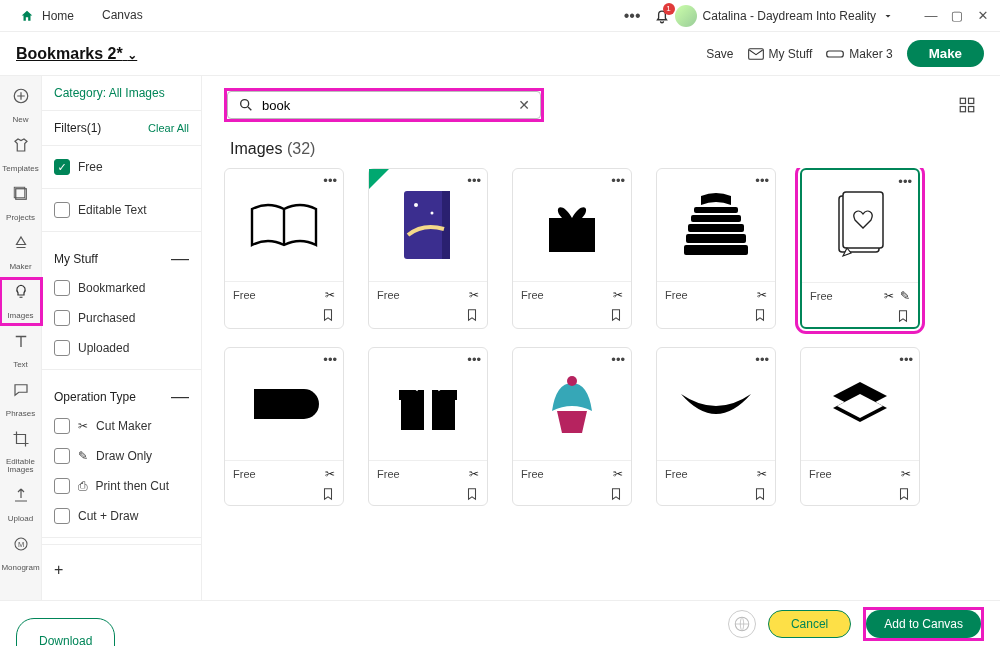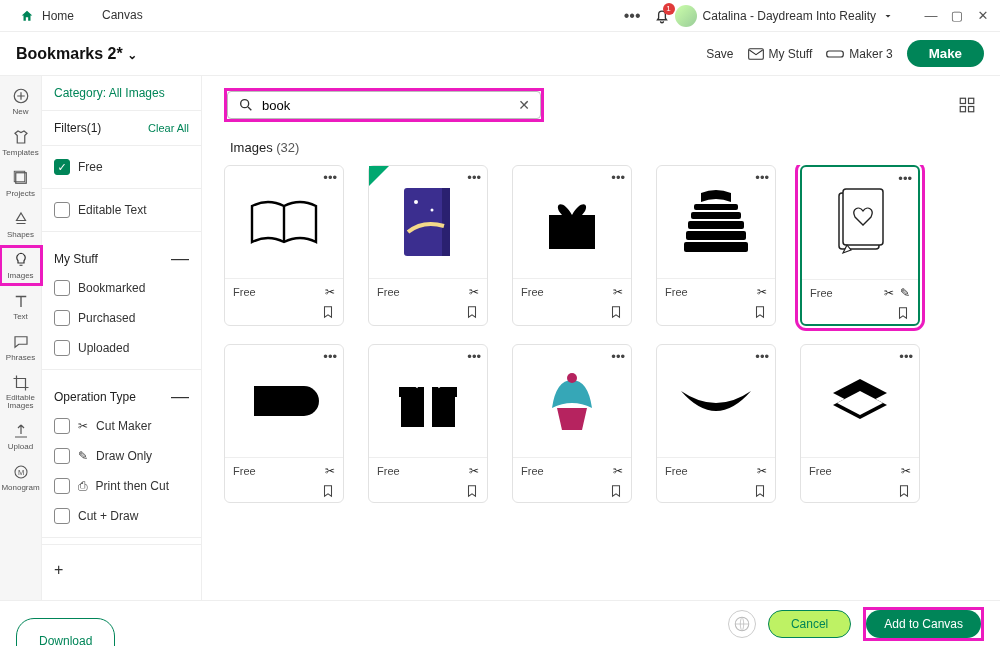--- a/index.html
+++ b/index.html
@@ -12,28 +12,28 @@
   .tab.active { background:#fff; border-bottom:2px solid transparent; }
   .titlebar .spacer { flex:1; }
   .titlebar .dots { font-size:16px; color:#444; padding:0 8px; }
   .bell { position:relative; }
   .badge { position:absolute; top:-4px; right:-4px; background:#e03a3a; color:#fff; border-radius:50%; width:12px; height:12px; font-size:8px; display:flex; align-items:center; justify-content:center; }
   .avatar { width:22px; height:22px; border-radius:50%; background:linear-gradient(135deg,#cfa,#9c9); }
   .user { display:flex; align-items:center; gap:6px; font-size:12px; color:#333;}
   .win-btn { width:22px; height:22px; display:flex; align-items:center; justify-content:center; color:#555; font-size:13px;}
 
   .projectbar { display:flex; align-items:center; height:44px; padding:0 16px; gap:14px; border-bottom:1px solid #eee;}
-  .proj-title { font-size:16px; font-weight:600; color:#111;}
+  .proj-title { font-size:16px; font-weight:600; color:#111;text-decoration:underline;}
   .projectbar .spacer { flex:1; }
   .pill-green { background:#008558; color:#fff; border:none; padding:6px 22px; font-weight:600; border-radius:18px;}
   .link { font-size:12px; color:#333; display:flex; align-items:center; gap:5px;}
 
   .main { display:flex; height:calc(646px - 32px - 44px - 46px); }
   .rail { width:42px; background:#f6f6f6; border-right:1px solid #eee; display:flex; flex-direction:column; align-items:center; padding-top:6px; gap:2px;}
-  .rail-item { width:42px; display:flex; flex-direction:column; align-items:center; gap:2px; padding:5px 0; color:#555; }
+  .rail-item { width:42px; display:flex; flex-direction:column; align-items:center; gap:10px; padding:5px 0; color:#555; }
   .rail-item span { font-size:8px; }
   .rail-item.active { outline:3px solid #ec1bbf; outline-offset:-2px; }
   .rail-ico { width:18px; height:18px; display:flex; align-items:center; justify-content:center; }
 
   .filters { width:160px; border-right:1px solid #eee; display:flex; flex-direction:column; }
   .cat { padding:10px 12px; color:#008558; font-weight:400; font-size:12px; border-bottom:1px solid #eee;}
   .filters-head { display:flex; align-items:center; justify-content:space-between; padding:10px 12px; border-bottom:1px solid #eee;}
   .filters-head .t { color:#222; font-size:12px;}
   .filters-head .c { color:#008558; font-size:11px;}
   .fbody { padding:6px 0; overflow:auto; }
@@ -46,39 +46,39 @@
   .plus { font-size:16px; color:#333;}
   .divider { height:1px; background:#eee; margin:6px 0;}
 
   .content { flex:1; display:flex; flex-direction:column; padding:12px 22px 4px 22px; overflow:hidden;}
   .search-wrap { border:3px solid #ec1bbf; width:320px; }
   .search { display:flex; align-items:center; border:1px solid #bbb; border-radius:4px; padding:5px 10px; gap:8px; width:100%; }
   .search input { border:none; outline:none; flex:1; font-size:13px; }
   .top-row { display:flex; align-items:center;justify-content:center; }
   .top-row .sp { flex:1; }
   .view-btn { width:22px; height:22px; display:flex; align-items:center; justify-content:center; color:#444;}
-  .count { margin:18px 0 10px 6px; font-size:13px; color:#555;}
+  .count { margin:18px 0 10px 6px; font-size:16px; color:#555;}
   .count b { color:#222; font-weight:500;}
   .grid { display:grid; grid-template-columns: repeat(5, 120px); gap:18px 24px; overflow:auto; align-content:start; padding-bottom:8px;}
   .card { width:120px; border:1px solid #e2e2e2; border-radius:6px; display:flex; flex-direction:column; position:relative;}
   .card.selected { border:2px solid #008558; outline:3px solid #ec1bbf; outline-offset:2px;}
   .thumb { height:112px; display:flex; align-items:center; justify-content:center; position:relative;}
   .card .dots3 { position:absolute; top:4px; right:6px; font-size:13px; color:#444;}
   .green-tag { position:absolute; top:0; left:0; width:0; height:0; border-top:20px solid #00a870; border-right:20px solid transparent;}
   .meta { border-top:1px solid #eee; padding:6px 8px 4px 8px; display:flex; flex-direction:column; gap:6px;}
   .meta-row1 { display:flex; justify-content:space-between; align-items:center;}
   .price { font-size:11px; color:#444;}
   .icons { display:flex; gap:6px;}
   .meta-row2 { display:flex; justify-content:flex-end;}
   .bm-ico { width:14px; height:14px; }
 
   .bottombar { height:46px; border-top:1px solid #eee; display:flex; align-items:center; padding:0 16px; gap:12px;}
   .bottombar .spacer { flex:1; }
   .bottom-left-pill { border:1.5px solid #008558; color:#008558; border-radius:18px; padding:15px 22px; background:#fff; font-size:12px;margin-top:35px;}
-  .cancel-pill { border:1.5px solid #008558; color:#008558; border-radius:18px; padding:6px 22px; background:#bef264; font-size:12px;}
+  .cancel-pill { border:1.5px solid #008558; color:#008558; border-radius:18px; padding:6px 22px; background:#fde047; font-size:12px;}
   .addcanvas-wrap { border:3px solid #ec1bbf; }
   .addcanvas { background:#008558; color:#fff; border-radius:18px; padding:7px 18px; font-size:12px; border:none;}
   .circle-btn { width:28px; height:28px; border:1px solid #ccc; border-radius:50%; display:flex; align-items:center; justify-content:center;}
 
   svg { display:block; }
 </style>
 </head>
 <body>
 
 <div class="titlebar">
@@ -175,21 +175,21 @@
           </svg>
         </div>
       <span>Projects</span>
     </div>
     <div class="rail-item">
       <div class="rail-ico">
           <svg width="18" height="18" viewBox="0 0 24 24">
             <path fill="none" stroke="#555" stroke-width="1.6" d="M12 4l6 10H6zM6 18h12"></path>
           </svg>
         </div>
-      <span>Shapes</span>
+      <span>Maker</span>
     </div>
     <div class="rail-item active">
       <div class="rail-ico">
           <svg width="18" height="18" viewBox="0 0 24 24">
             <path fill="none" stroke="#333" stroke-width="1.6" d="M12 3a6 6 0 0 0-4 10v3h8v-3a6 6 0 0 0-4-10zm-2 16h4"></path>
           </svg>
         </div>
       <span>Images</span>
     </div>
     <div class="rail-item">

